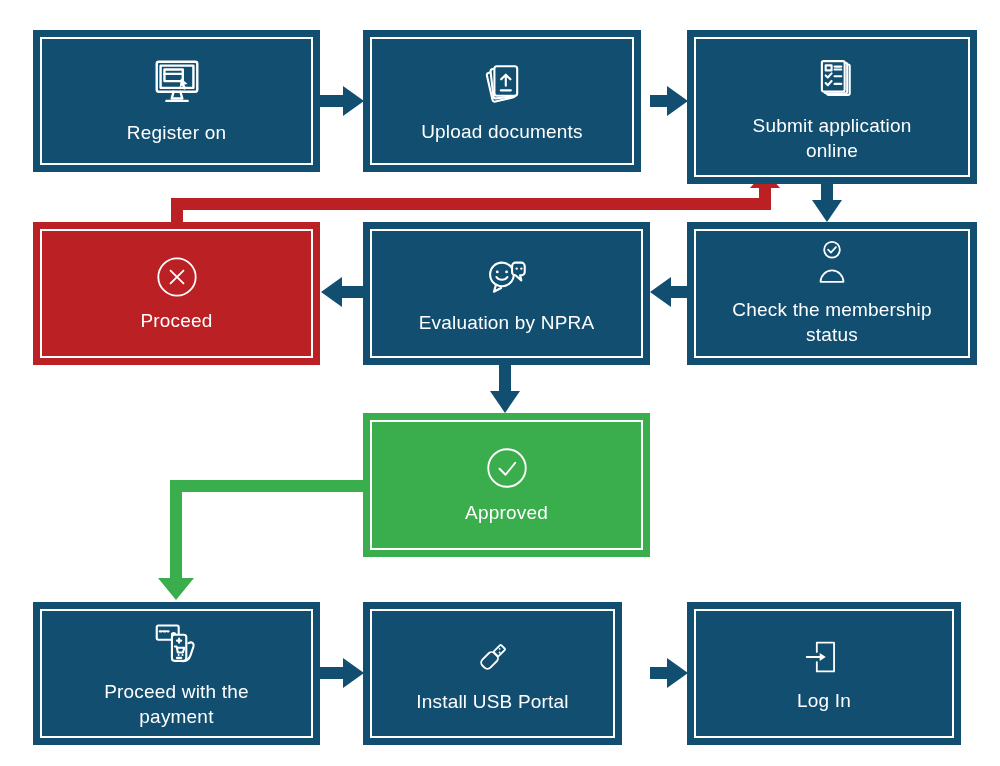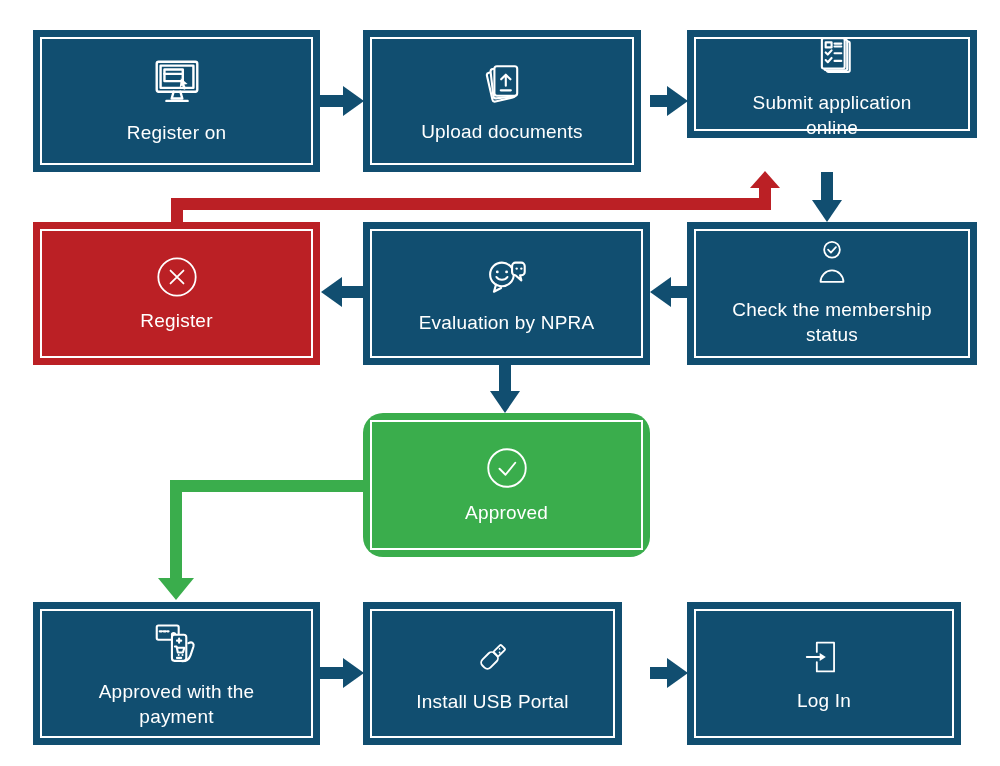--- a/index.html
+++ b/index.html
@@ -2,21 +2,21 @@
 <html style="--blue: #114e70; --red: #bb2025; --green: #3aad4c; --text: #ffffff;"><head>
 <meta charset="utf-8">
 <title>Flowchart</title>
 <style>
   html,body{margin:0;padding:0;background:#fff;}
   .canvas{position:relative;width:1000px;height:766px;background:#fff;overflow:hidden;
           font-family:"Liberation Sans",sans-serif;padding-left:29px;}
   .node{position:absolute;}
   .node.blue{background:var(--blue);}
   .node.red{background:var(--red);}
-  .node.green{background:var(--green);border-radius:20px;}
+  .node.green{background:var(--green);}
   .node .inner{position:absolute;inset:7px;border:2px solid #fff;display:flex;
                flex-direction:column;align-items:center;justify-content:center;gap:9px;}
   .label{color:#fff;font-size:19px;line-height:1.3;text-align:center;white-space:pre-line;
          letter-spacing:.2px;}
   .icon{flex:0 0 auto;display:block;}
   .shaft{position:absolute;background:var(--blue);}
   .shaft.red{background:var(--red);}
   .shaft.green{background:var(--green);}
   .tri{position:absolute;width:0;height:0;}
   .tri-right{border-top:15px solid transparent;border-bottom:15px solid transparent;
@@ -101,21 +101,21 @@
         <rect x="17" y="16" width="27" height="35" rx="3" transform="rotate(-13 30 33)" style="fill:var(--blue)"></rect>
         <rect x="20" y="13" width="27" height="35" rx="3" transform="rotate(-6.5 33 30)" style="fill:var(--blue)"></rect>
         <rect x="23" y="11" width="27" height="35" rx="3" style="fill:var(--blue)"></rect>
         <path d="M36.5 34 v-13 m-5.5 5.5 l5.5 -5.5 5.5 5.5"></path>
         <line x1="30.5" y1="39.5" x2="42.5" y2="39.5"></line>
       </svg>
       <div class="label">Upload documents</div>
     </div>
   </div>
 
-  <div class="node blue" style="left:687px;top:30px;width:290px;height:108px;">
+  <div class="node blue" style="left:687px;top:30px;width:290px;height:154px;">
     <div class="inner">
       <svg class="icon" width="54" height="54" viewBox="0 0 64 64" stroke-width="2.4">
         <rect x="26" y="16" width="27" height="36" rx="2" style="fill:var(--blue)"></rect>
         <rect x="23" y="14" width="27" height="36" rx="2" style="fill:var(--blue)"></rect>
         <rect x="20" y="12" width="27" height="36" rx="2" style="fill:var(--blue)"></rect>
         <rect x="24.5" y="17" width="7" height="6"></rect>
         <line x1="35" y1="18.5" x2="43" y2="18.5"></line>
         <line x1="35" y1="22" x2="43" y2="22"></line>
         <path d="M24.5 29 l2.5 2.5 4.5 -5"></path>
         <line x1="35" y1="30" x2="43" y2="30"></line>
@@ -126,21 +126,21 @@
 online</div>
     </div>
   </div>
 
   <div class="node red" style="left:33px;top:222px;width:287px;height:143px;">
     <div class="inner">
       <svg class="icon" width="46" height="46" viewBox="0 0 64 64" stroke-width="3.2">
         <circle cx="32" cy="32" r="26"></circle>
         <path d="M23 23 L41 41 M41 23 L23 41"></path>
       </svg>
-      <div class="label">Register</div>
+      <div class="label">Proceed</div>
     </div>
   </div>
 
   <div class="node blue" style="left:363px;top:222px;width:287px;height:143px;">
     <div class="inner">
       <svg class="icon" width="54" height="50" viewBox="0 0 64 58" stroke-width="2.4">
         <circle cx="26" cy="26" r="14" style="fill:var(--blue)"></circle>
         <path d="M19 38 l-2.5 8.5 8.5 -4.5"></path>
         <circle cx="20.5" cy="23" r="1.7" style="fill:#fff" stroke="none"></circle>
         <circle cx="31.5" cy="23" r="1.7" style="fill:#fff" stroke="none"></circle>
@@ -182,21 +182,21 @@
         <line x1="11.5" y1="17" x2="22" y2="17" stroke-dasharray="2.6 2"></line>
         <circle cx="28" cy="21" r="2"></circle>
         <rect x="26" y="21" width="17" height="31" rx="3" style="fill:var(--blue)"></rect>
         <path d="M34.5 25.5 v5 m-2.5 -2.5 h5"></path>
         <path d="M29.5 35 h2 l1.5 7 h6 l1.7 -5.5 h-9"></path>
         <circle cx="34" cy="45" r="1.2" style="fill:#fff" stroke="none"></circle>
         <circle cx="38.5" cy="45" r="1.2" style="fill:#fff" stroke="none"></circle>
         <line x1="32" y1="48.5" x2="37" y2="48.5"></line>
         <path d="M45.5 31 c4.5 -2.5 7 .5 6 4 l-3.5 10.5 c-1.5 4.5 -5.5 7 -10 7"></path>
       </svg>
-      <div class="label">Approved with the
+      <div class="label">Proceed with the
 payment</div>
     </div>
   </div>
 
   <div class="node blue" style="left:363px;top:602px;width:259px;height:143px;">
     <div class="inner">
       <svg class="icon" width="48" height="48" viewBox="0 0 64 64" stroke-width="2.6">
         <g transform="rotate(45 32 32)">
           <rect x="24.5" y="27" width="15" height="23" rx="5.5"></rect>
           <rect x="27.5" y="13" width="9" height="14" rx="1.5"></rect>

